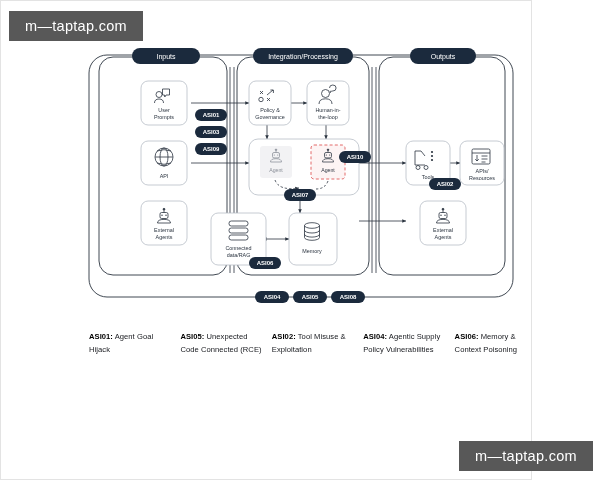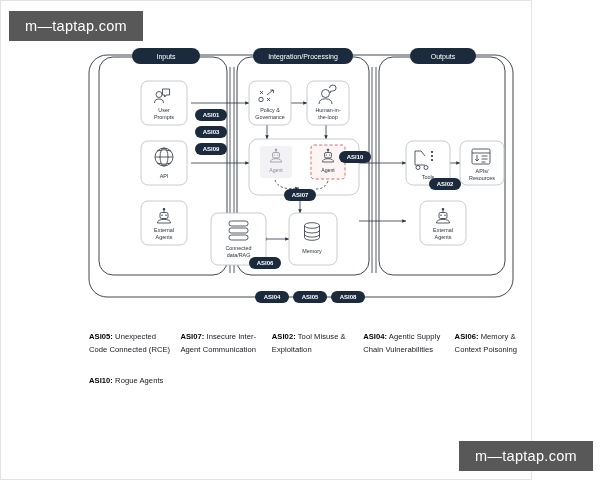--- a/index.html
+++ b/index.html
@@ -341,32 +341,29 @@
       <g>
         <rect x="330" y="246" width="34" height="12" rx="6" ry="6" fill="#1b2a3d"></rect>
         <text x="347" y="254.4" text-anchor="middle" font-size="6" font-weight="bold" fill="#ffffff" font-family="Liberation Sans, sans-serif">ASI08</text>
       </g>
 
     </svg>
   </div>
 
   <div id="legend">
     <div class="legend-item">
+      <span class="code">ASI01:</span><span> Agent Goal Hijack</span>
+    </div>
+    <div class="legend-item">
       <span class="code">ASI05:</span><span> Unexpected Code Connected (RCE)</span>
     </div>
     <div class="legend-item">
-      <span class="code">ASI07:</span><span> Insecure Inter-Agent Communication</span>
-    </div>
-    <div class="legend-item">
       <span class="code">ASI02:</span><span> Tool Misuse &amp; Exploitation</span>
     </div>
     <div class="legend-item">
-      <span class="code">ASI04:</span><span> Agentic Supply Chain Vulnerabilities</span>
+      <span class="code">ASI04:</span><span> Agentic Supply Policy Vulnerabilities</span>
     </div>
     <div class="legend-item">
       <span class="code">ASI06:</span><span> Memory &amp; Context Poisoning</span>
     </div>
-    <div class="legend-item">
-      <span class="code">ASI10:</span><span> Rogue Agents</span>
-    </div>
   </div>
 
 </div>
 
 </body></html>

